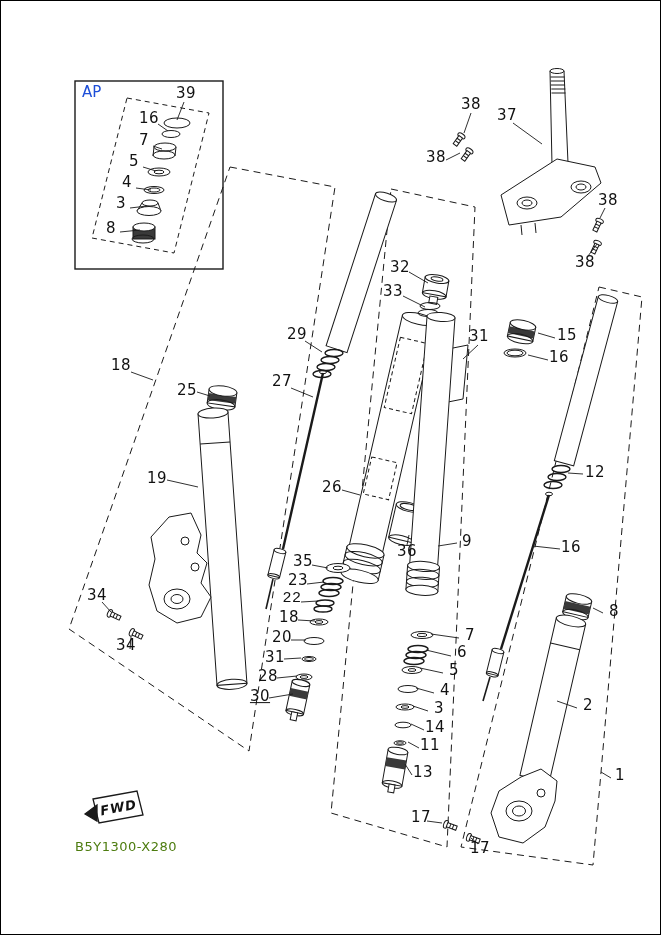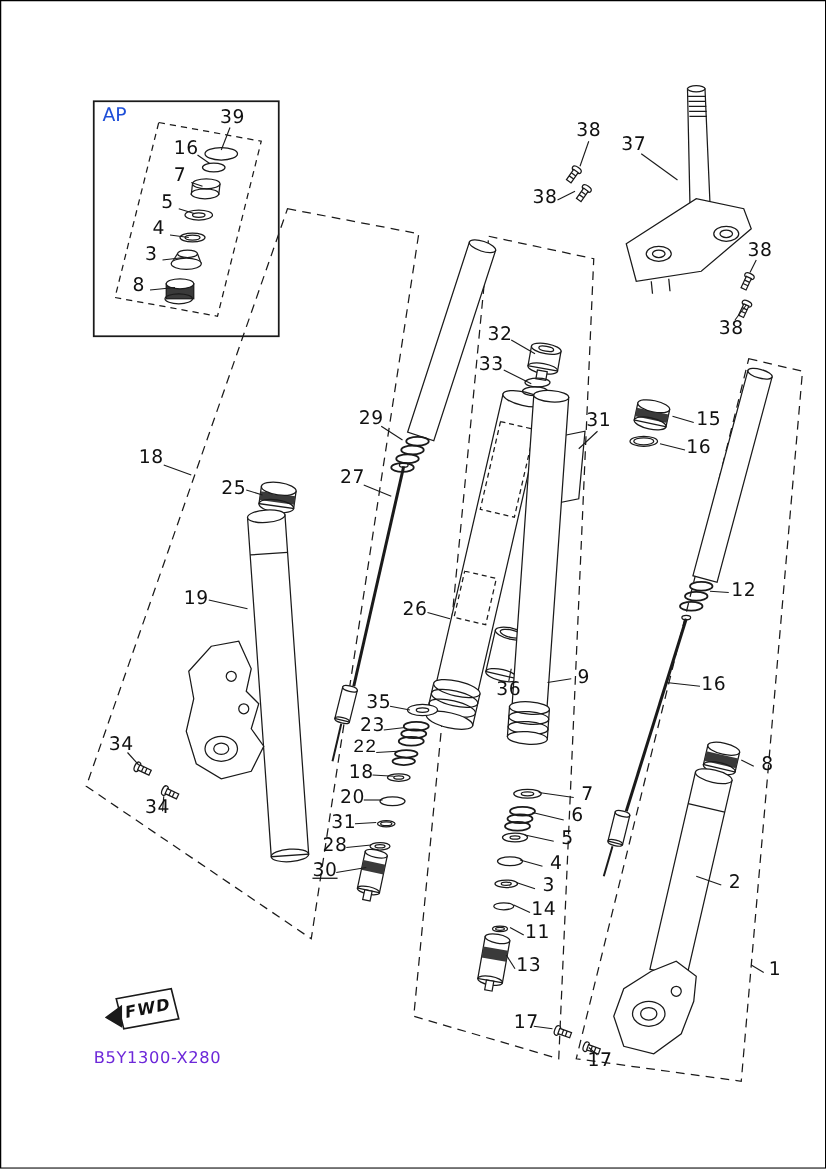--- a/index.html
+++ b/index.html
@@ -27,21 +27,21 @@
     font-size:15px;color:#1d4ed8;
   }
   .fwd-label{
     position:absolute;left:99px;top:799px;
     font-size:13px;font-weight:bold;font-style:italic;color:#111;
     transform:rotate(-11deg);
     letter-spacing:1px;
   }
   .diagram-code{
     position:absolute;left:74px;top:838px;
-    font-size:13px;color:#6d28d9;letter-spacing:0.5px;
+    font-size:13px;color:#4d7c0f;letter-spacing:0.5px;
   }
 </style>
 </head>
 <body>
 
 <div class="stage">
 
 <svg width="661" height="935" viewBox="0 0 661 935">
   <defs>
     <g id="bolt-shape" stroke="#1a1a1a" fill="#fff">

